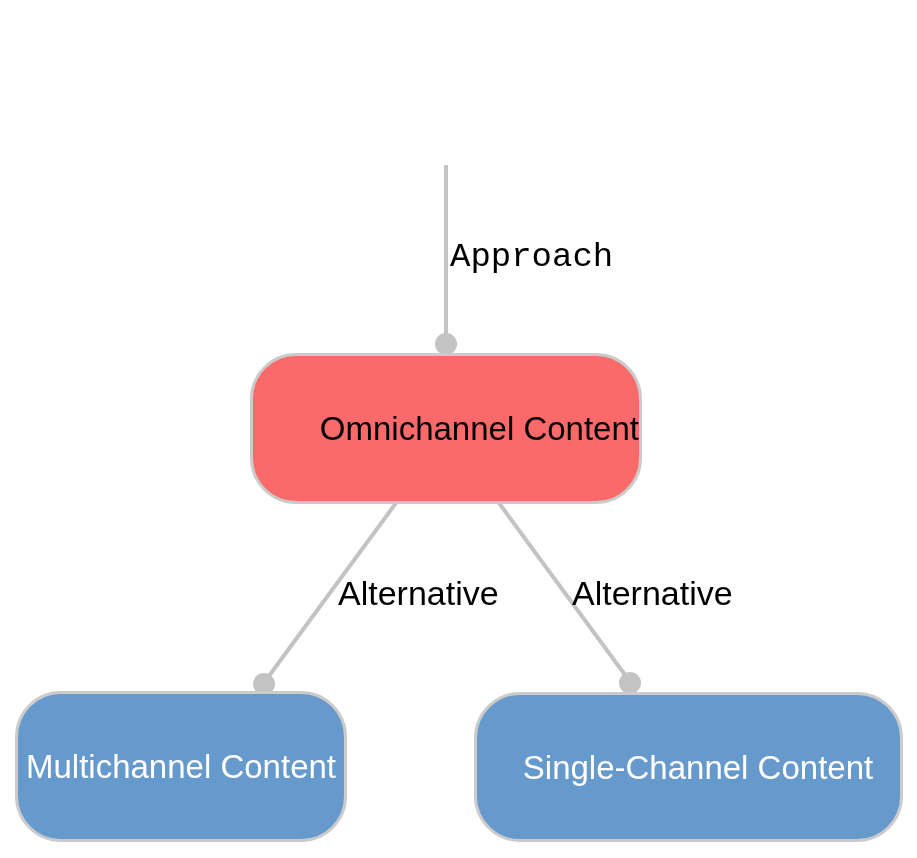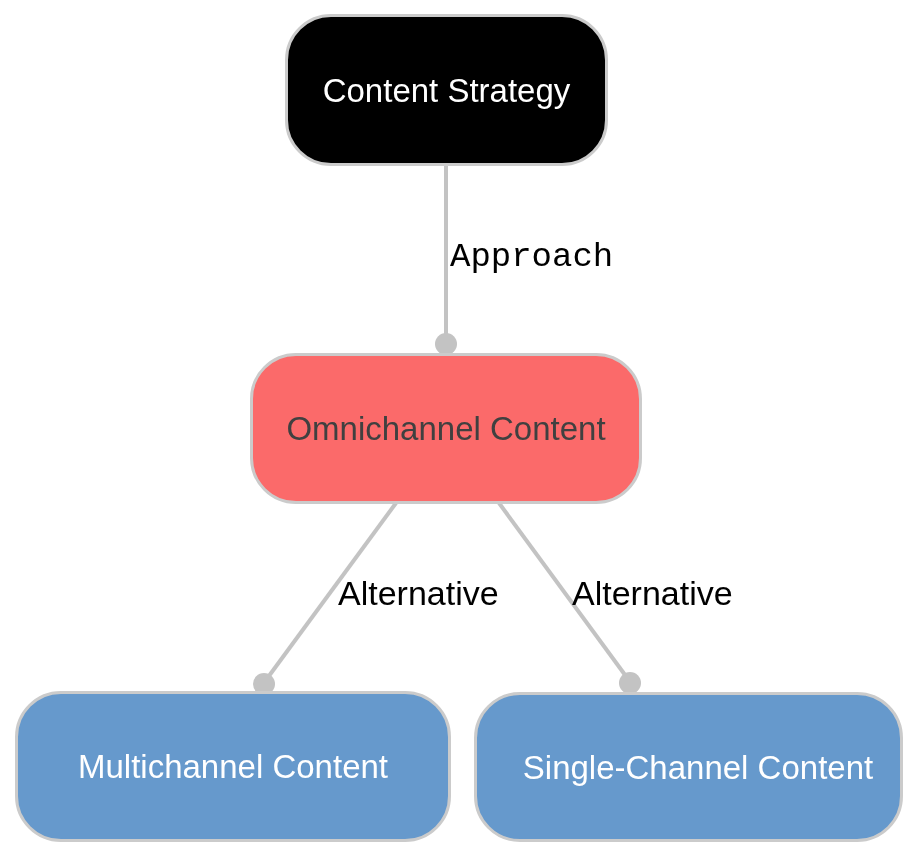--- a/index.html
+++ b/index.html
@@ -30,21 +30,21 @@
     display: flex;
     align-items: center;
     justify-content: center;
     font-size: 33px;
     line-height: 1;
     white-space: nowrap;
     cursor: pointer;
   }
   .node-content-strategy { left: 285px; top: 14px;  width: 323px; height: 152px; }
   .node-omnichannel      { left: 250px; top: 353px; width: 392px; height: 151px; }
-  .node-multichannel     { left: 15px;  top: 691px; width: 436px; height: 151px; }
+  .node-multichannel     { left: 15px;  top: 691px; width: 332px; height: 151px; }
   .node-single-channel   { left: 474px; top: 692px; width: 429px; height: 150px; padding-left: 19px; }
   .edge-label {
     position: absolute;
     font-size: 34px;
     line-height: 1;
     color: #000000;
     white-space: nowrap;
   }
   .edge-label-approach  { left: 450px; top: 240px; font-family: Liberation Mono, monospace; }
   .edge-label-alt-left  { left: 338px; top: 576px; }
@@ -57,25 +57,22 @@
 
   <svg class="edges-layer" viewBox="0 0 917 858" xmlns="http://www.w3.org/2000/svg">
     <line x1="446" y1="165" x2="446" y2="340" stroke-width="4" stroke="#c3c3c3"></line>
     <circle cx="446" cy="344" r="11" fill="#c3c3c3"></circle>
     <line x1="396" y1="503" x2="266" y2="680" stroke-width="4" stroke="#c3c3c3"></line>
     <circle cx="264" cy="684" r="11" fill="#c3c3c3"></circle>
     <line x1="499" y1="503" x2="628" y2="679" stroke-width="4" stroke="#c3c3c3"></line>
     <circle cx="630" cy="683" r="11" fill="#c3c3c3"></circle>
   </svg>
 
-  <div class="node node-content-strategy" style="background-color: rgb(0, 0, 0); color: rgb(255, 255, 255); border-color: rgb(203, 203, 203);">
-    <span>Content Strategy</span>
-  </div>
 
-  <div class="node node-omnichannel" style="background-color: rgb(251, 106, 106); color: #404040; border-color: rgb(203, 203, 203);">
+  <div class="node node-omnichannel" style="background-color: rgb(251, 106, 106); color: #000000; border-color: rgb(203, 203, 203); justify-content: flex-end;">
     <span>Omnichannel Content</span>
   </div>
 
   <div class="node node-multichannel" style="background-color: rgb(102, 153, 204); color: rgb(255, 255, 255); border-color: rgb(203, 203, 203);">
     <span>Multichannel Content</span>
   </div>
 
   <div class="node node-single-channel" style="background-color: rgb(102, 153, 204); color: rgb(255, 255, 255); border-color: rgb(203, 203, 203);">
     <span>Single-Channel Content</span>
   </div>

